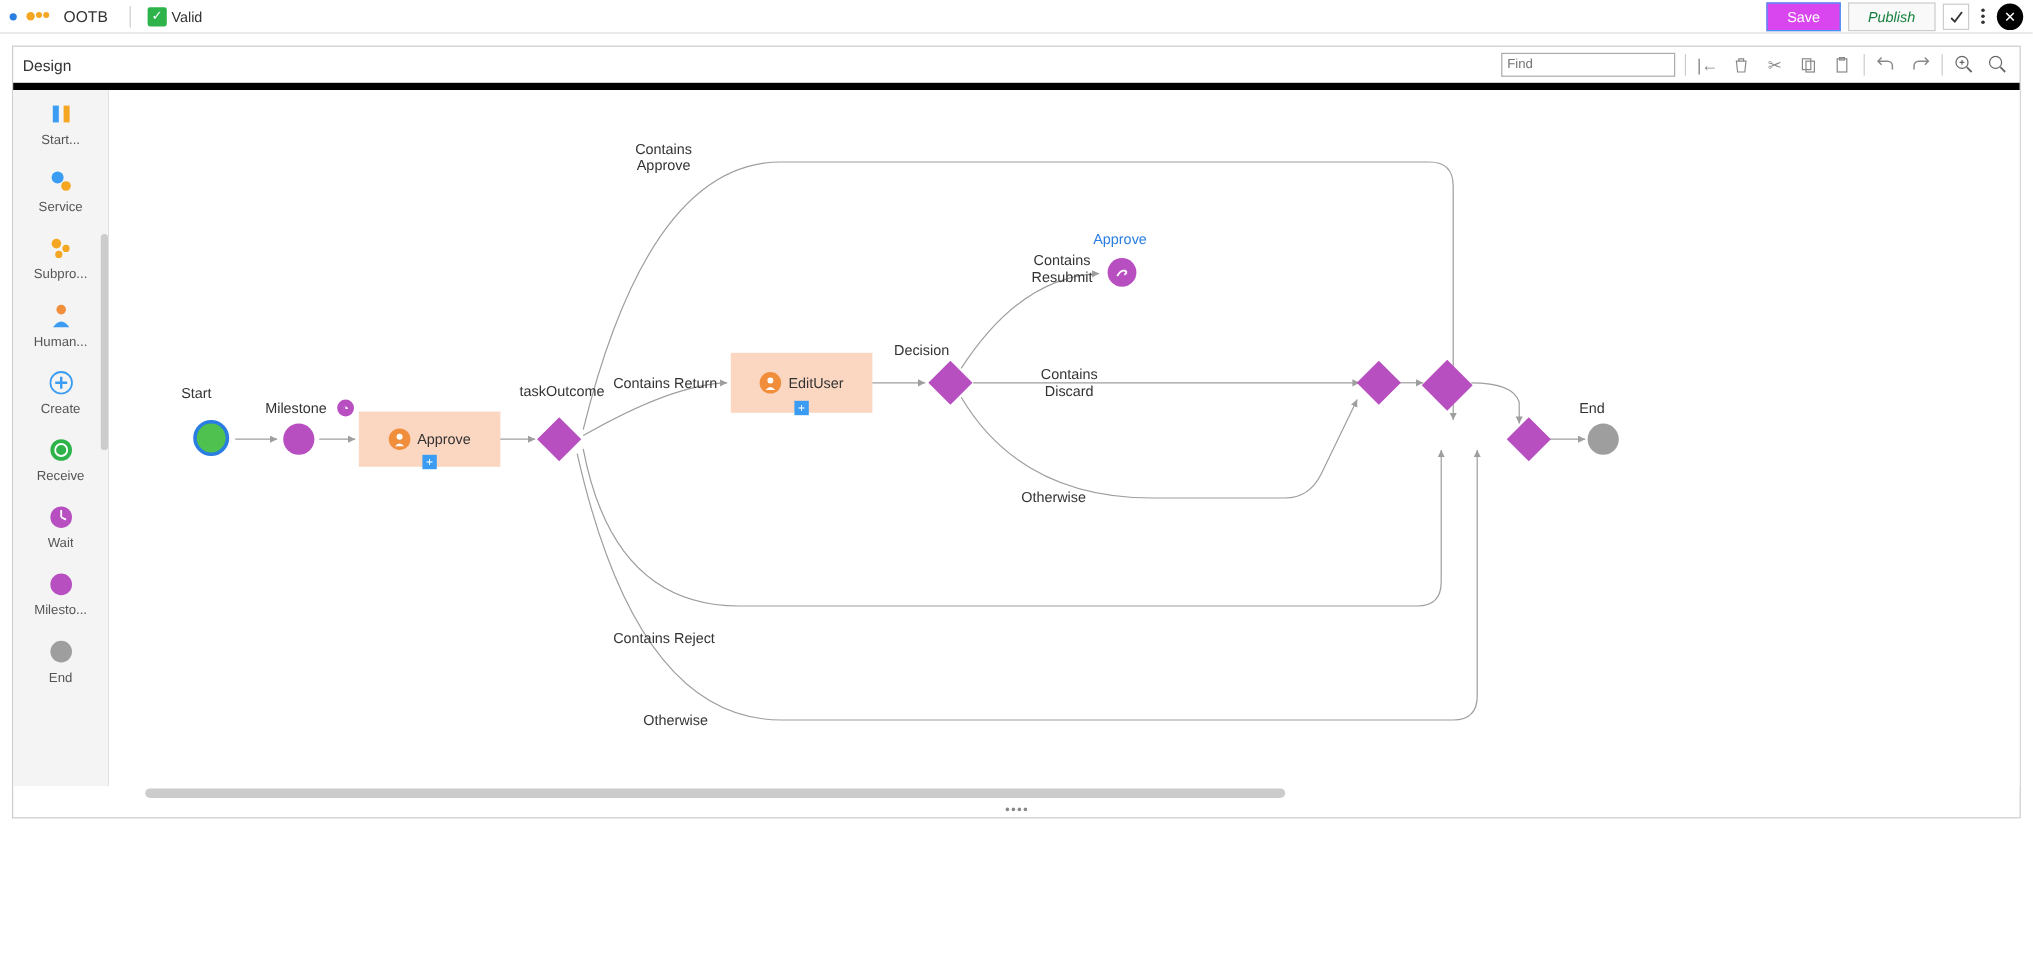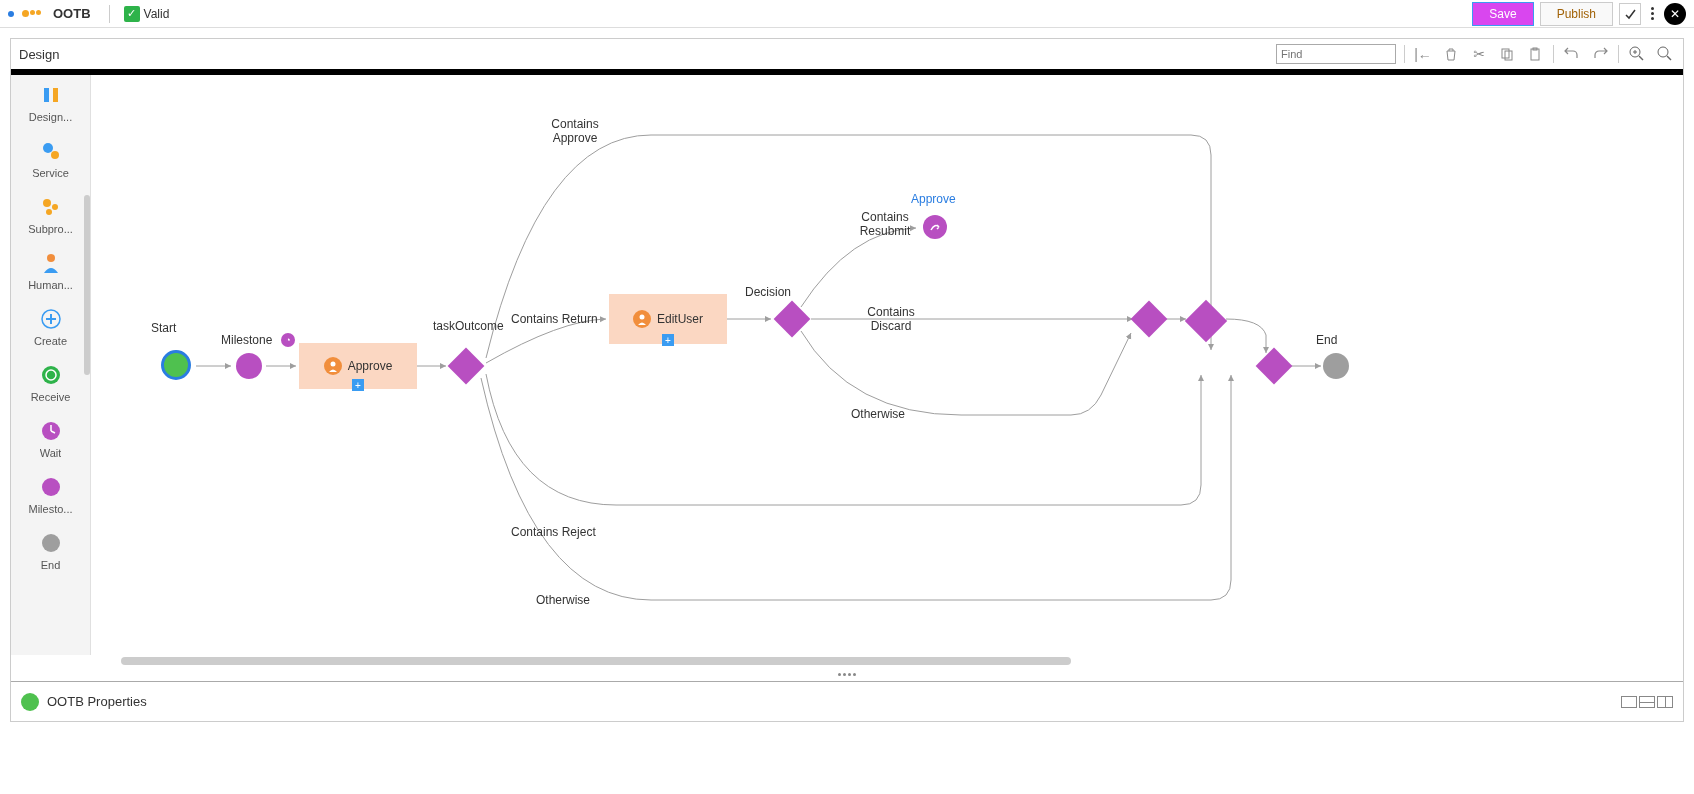--- a/index.html
+++ b/index.html
@@ -5,42 +5,42 @@
 * { box-sizing: border-box; margin: 0; padding: 0; }
 body { font-family: Arial, sans-serif; font-size: 12px; background: #fff; color: #333; }
 
 
 .topbar { display: flex; align-items: center; height: 28px; padding: 0 8px; border-bottom: 1px solid #ddd; }
 .topbar-left { display: flex; align-items: center; gap: 8px; }
 .dot-blue { width: 6px; height: 6px; border-radius: 50%; background: #2a7de1; }
 .gear-cluster { display: flex; gap: 1px; }
 .gear-dot { width: 7px; height: 7px; border-radius: 50%; background: #f5a623; }
 .gear-dot.sm { width: 5px; height: 5px; }
-.title { font-weight: 700; font-size: 13px; padding: 0 4px; }
+.title { font-weight: 400; font-size: 13px; padding: 0 4px; }
 .sep-v { width: 1px; height: 18px; background: #ccc; margin: 0 6px; }
 .valid-badge { display: flex; align-items: center; gap: 4px; }
 .valid-check { width: 16px; height: 16px; background: #2eb34a; border-radius: 2px; display: flex; align-items: center; justify-content: center; color: #fff; font-size: 11px; }
 .valid-text { font-size: 12px; }
 
 .topbar-right { margin-left: auto; display: flex; align-items: center; gap: 6px; }
 .btn { padding: 4px 16px; font-size: 12px; border: 1px solid #ccc; background: #fff; cursor: pointer; }
 .btn-primary { background: #d946ef; border-color: #3a9cf2; color: #fff; }
-.btn-disabled { color: #a16207; background: #f9f9f9; cursor: default; }
+.btn-disabled { color: #15803d; background: #f9f9f9; cursor: default; font-style: italic; }
 .icon-box { width: 22px; height: 22px; border: 1px solid #ccc; display: flex; align-items: center; justify-content: center; cursor: pointer; }
 .icon-dots { display: flex; flex-direction: column; gap: 2px; }
 .icon-dots span { width: 3px; height: 3px; border-radius: 50%; background: #333; }
 .close-circle { width: 22px; height: 22px; border-radius: 50%; background: #000; display: flex; align-items: center; justify-content: center; color: #fff; font-size: 12px; cursor: pointer; }
 
 
 .main-wrap { padding: 10px; }
 .designer { border: 1px solid #ccc; }
 .toolbar { display: flex; align-items: center; height: 36px; padding: 0 8px; border-bottom: 6px solid #000000; }
 .toolbar-title { font-size: 13px; }
 .toolbar-right { margin-left: auto; display: flex; align-items: center; gap: 8px; }
-.find-input { width: 120px; height: 20px; border: 1px solid #aaa; padding: 0 4px; font-size: 11px; }
+.find-input { width: 145px; height: 20px; border: 1px solid #aaa; padding: 0 4px; font-size: 11px; }
 .tool-icon { width: 20px; height: 20px; display: flex; align-items: center; justify-content: center; cursor: pointer; color: #888; font-size: 14px; }
 .tool-sep { width: 1px; height: 18px; background: #ccc; }
 
 
 .canvas-row { display: flex; height: 580px; position: relative; }
 .palette { width: 80px; background: #f4f4f4; border-right: 1px solid #e0e0e0; overflow: hidden; }
 .pal-item { display: flex; flex-direction: column; align-items: center; padding: 8px 4px; cursor: grab; }
 .pal-icon { width: 24px; height: 24px; display: flex; align-items: center; justify-content: center; margin-bottom: 4px; }
 .pal-label { font-size: 11px; color: #555; white-space: nowrap; overflow: hidden; text-overflow: ellipsis; max-width: 70px; }
 
@@ -176,21 +176,21 @@
 
 <div class="canvas-row">
   <div class="palette">
     <div class="pal-item">
       <span class="pal-icon">
         <svg width="22" height="22" viewBox="0 0 22 22">
                 <rect x="4" y="4" width="5" height="14" fill="#3a9cf2"></rect>
                 <rect x="13" y="4" width="5" height="14" fill="#f5a623"></rect>
               </svg>
       </span>
-      <span class="pal-label">Design...</span>
+      <span class="pal-label">Start...</span>
     </div>
     <div class="pal-item">
       <span class="pal-icon">
         <svg width="20" height="20" viewBox="0 0 20 20">
                 <circle cx="7" cy="7" r="5" fill="#3a9cf2"></circle>
                 <circle cx="14" cy="14" r="4" fill="#f5a623"></circle>
               </svg>
       </span>
       <span class="pal-label">Service</span>
     </div>
@@ -309,21 +309,21 @@
                 <path d="M2 12 Q6 7 10 12" fill="#fff"></path>
               </svg>
       </span>
       <span>Approve</span>
       <span class="task-plus">+</span>
     </div>
 
     <div class="node-label" style="left:342px; top:244px; width:70px; white-space:normal;">taskOutcome</div>
     <div class="diamond" style="left:362px; top:278px;"></div>
 
-    <div class="node-label" style="left:454px; top:42px; width:60px; white-space:normal; text-align:center;">Contains Approve</div>
+    <div class="node-label" style="left:432px; top:42px; width:60px; white-space:normal; text-align:center;">Contains Approve</div>
     <div class="node-label" style="left:420px; top:237px;">Contains Return</div>
     <div class="node-label" style="left:420px; top:450px;">Contains Reject</div>
     <div class="node-label" style="left:445px; top:518px;">Otherwise</div>
 
     <div class="task-box" style="left:518px; top:219px; width:118px; height:50px;">
       <span class="task-icon">
         <svg viewBox="0 0 12 12">
                 <circle cx="6" cy="4" r="2.5" fill="#fff"></circle>
                 <path d="M2 12 Q6 7 10 12" fill="#fff"></path>
               </svg>
@@ -361,24 +361,15 @@
 
 <div class="drag-handle">
   <span class="drag-dots">
           <span></span>
           <span></span>
           <span></span>
           <span></span>
         </span>
 </div>
 
-<div class="props">
-  <span class="props-dot"></span>
-  <span class="props-title">OOTB Properties</span>
-  <div class="props-right">
-    <span class="layout-btn"></span>
-    <span class="layout-btn split-h"></span>
-    <span class="layout-btn split-v"></span>
-  </div>
-</div>
 
 </div>
 </div>
 
 </body></html>

